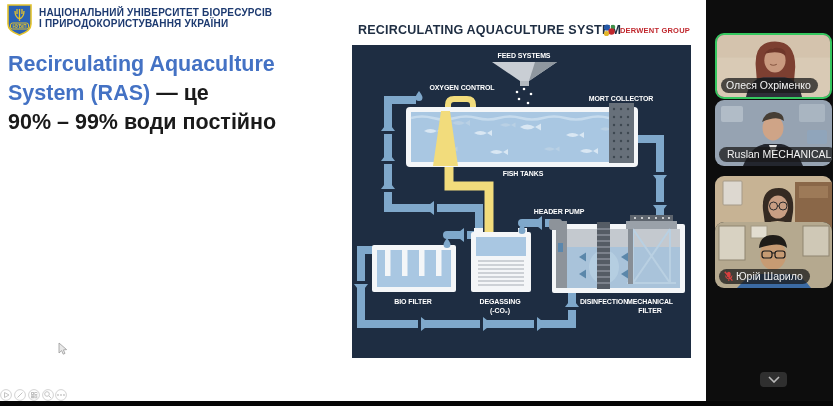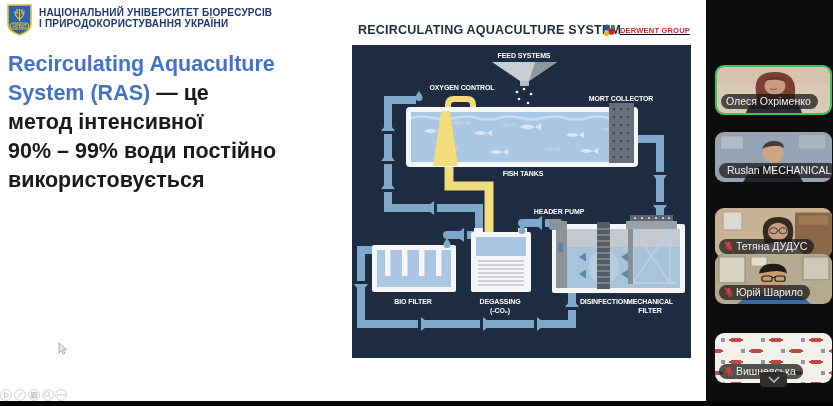--- a/index.html
+++ b/index.html
@@ -8,30 +8,30 @@
   
   .slide{position:absolute;left:0;top:0;width:798px;height:401px;background:#ffffff;}
   .uni-header{position:absolute;left:6px;top:4px;display:flex;align-items:flex-start;gap:6px;}
   .uni-name{padding-top:3px;font-size:10px;font-weight:bold;color:#1d3a70;line-height:11px;letter-spacing:.2px;}
   .slide-text{position:absolute;left:8px;top:50px;width:340px;text-align:left;
               font-size:21.5px;line-height:29px;font-weight:bold;color:#1a1a1a;}
   .accent{color:#4472c4;}
   .diagram-title{position:absolute;left:358px;top:22px;width:260px;
                  font-size:13.5px;font-weight:bold;color:#1e2d42;letter-spacing:.2px;
                  transform:scaleX(.93);transform-origin:left top;white-space:nowrap;}
-  .derwent{position:absolute;left:602px;top:23px;display:flex;align-items:center;gap:3px;text-decoration:underline;}
+  .derwent{position:absolute;left:602px;top:23px;display:flex;align-items:center;gap:3px;}
   .derwent span{font-size:7.5px;font-weight:bold;color:#c0272d;letter-spacing:.2px;white-space:nowrap;}
   .diagram{position:absolute;left:352px;top:45px;width:339px;height:313px;}
   .diagram text{font-family:"Liberation Sans",sans-serif;font-weight:bold;fill:#ffffff;}
   .presenter-controls{position:absolute;left:0px;top:388px;width:72px;height:14px;opacity:.75;}
   .cursor{position:absolute;left:57px;top:342px;width:11px;height:14px;}
   
   .sidebar{position:absolute;left:706px;top:0;width:127px;height:406px;background:#0d0d0d;}
-  .tile{position:absolute;left:9px;width:117px;height:50px;border-radius:9px;overflow:hidden;
-        background:#222;box-sizing:border-box;margin-top:32px;}
+  .tile{position:absolute;left:9px;width:117px;height:66px;border-radius:9px;overflow:hidden;
+        background:#222;box-sizing:border-box;}
   .tile.speaking{border:2px solid #35c75f;}
   .tile svg.avatar{position:absolute;left:0;top:0;width:100%;height:100%;}
   .pill{position:absolute;left:4px;bottom:4px;display:flex;align-items:center;gap:3px;
         background:rgba(24,24,24,.74);border-radius:8px;padding:1px 7px 2px 5px;
         color:#f2f2f2;font-size:10.5px;white-space:nowrap;max-width:105px;overflow:hidden;}
   .wall{position:absolute;inset:0;background-color:#f2f0ea;
         background-image:
           radial-gradient(2.2px 2.2px at 8px 7px,#8f979f 98%,rgba(0,0,0,0) 100%),
           radial-gradient(7px 2.4px at 21px 7px,#bf4a44 98%,rgba(0,0,0,0) 100%),
           radial-gradient(2.2px 2.2px at 8px 7px,#8f979f 98%,rgba(0,0,0,0) 100%),
@@ -58,23 +58,21 @@
       </svg>
       <div class="uni-name">
         <div>НАЦІОНАЛЬНИЙ УНІВЕРСИТЕТ БІОРЕСУРСІВ</div>
         <div>І ПРИРОДОКОРИСТУВАННЯ УКРАЇНИ</div>
       </div>
     </div>
 
     <div class="slide-text">
       <div class="accent">Recirculating Aquaculture</div>
       <div><span class="accent">System (RAS)</span><span> — це</span></div>
-      <div>метод інтенсивної</div>
       <div>90% – 99% води постійно</div>
-      <div>використовується</div>
     </div>
 
     <div class="diagram-title">RECIRCULATING AQUACULTURE SYSTEM</div>
 
     <div class="derwent">
       <svg width="15" height="15" viewBox="0 0 15 15">
         <circle cx="5" cy="4.5" r="3" fill="#2458a8"></circle>
         <circle cx="11" cy="4" r="2.3" fill="#3f8f4a"></circle>
         <circle cx="9.5" cy="8.5" r="3.2" fill="#c0272d"></circle>
         <circle cx="4.5" cy="10.5" r="2.6" fill="#e3b72c"></circle>
@@ -394,32 +392,20 @@
         <svg width="9" height="11" viewBox="0 0 9 11">
           <rect x="3" y="0.8" width="3.6" height="5.8" rx="1.8" fill="#d94040"></rect>
           <path d="M1.6,4.6 a3.2,3.2 0 0 0 6.4,0" stroke="#d94040" stroke-width="1" fill="none"></path>
           <line x1="4.8" y1="8.2" x2="4.8" y2="10" stroke="#d94040" stroke-width="1"></line>
           <line x1="0.8" y1="0.8" x2="8.4" y2="9.6" stroke="#d94040" stroke-width="1.4"></line>
         </svg>
         <span>Юрій Шарило</span>
       </div>
     </div>
 
-    <div class="tile" style="top:301px;">
-      <div class="wall"></div>
-      <div class="pill">
-        <svg width="9" height="11" viewBox="0 0 9 11">
-          <rect x="3" y="0.8" width="3.6" height="5.8" rx="1.8" fill="#d94040"></rect>
-          <path d="M1.6,4.6 a3.2,3.2 0 0 0 6.4,0" stroke="#d94040" stroke-width="1" fill="none"></path>
-          <line x1="4.8" y1="8.2" x2="4.8" y2="10" stroke="#d94040" stroke-width="1"></line>
-          <line x1="0.8" y1="0.8" x2="8.4" y2="9.6" stroke="#d94040" stroke-width="1.4"></line>
-        </svg>
-        <span>Вишневська</span>
-      </div>
-    </div>
 
     <div class="collapse-btn">
       <svg width="12" height="7" viewBox="0 0 12 7">
         <polyline points="1,1 6,6 11,1" stroke="#b9b9b9" stroke-width="1.6" fill="none"></polyline>
       </svg>
     </div>
   </div>
 
   <div class="bottom-bar"></div>
 </div>

